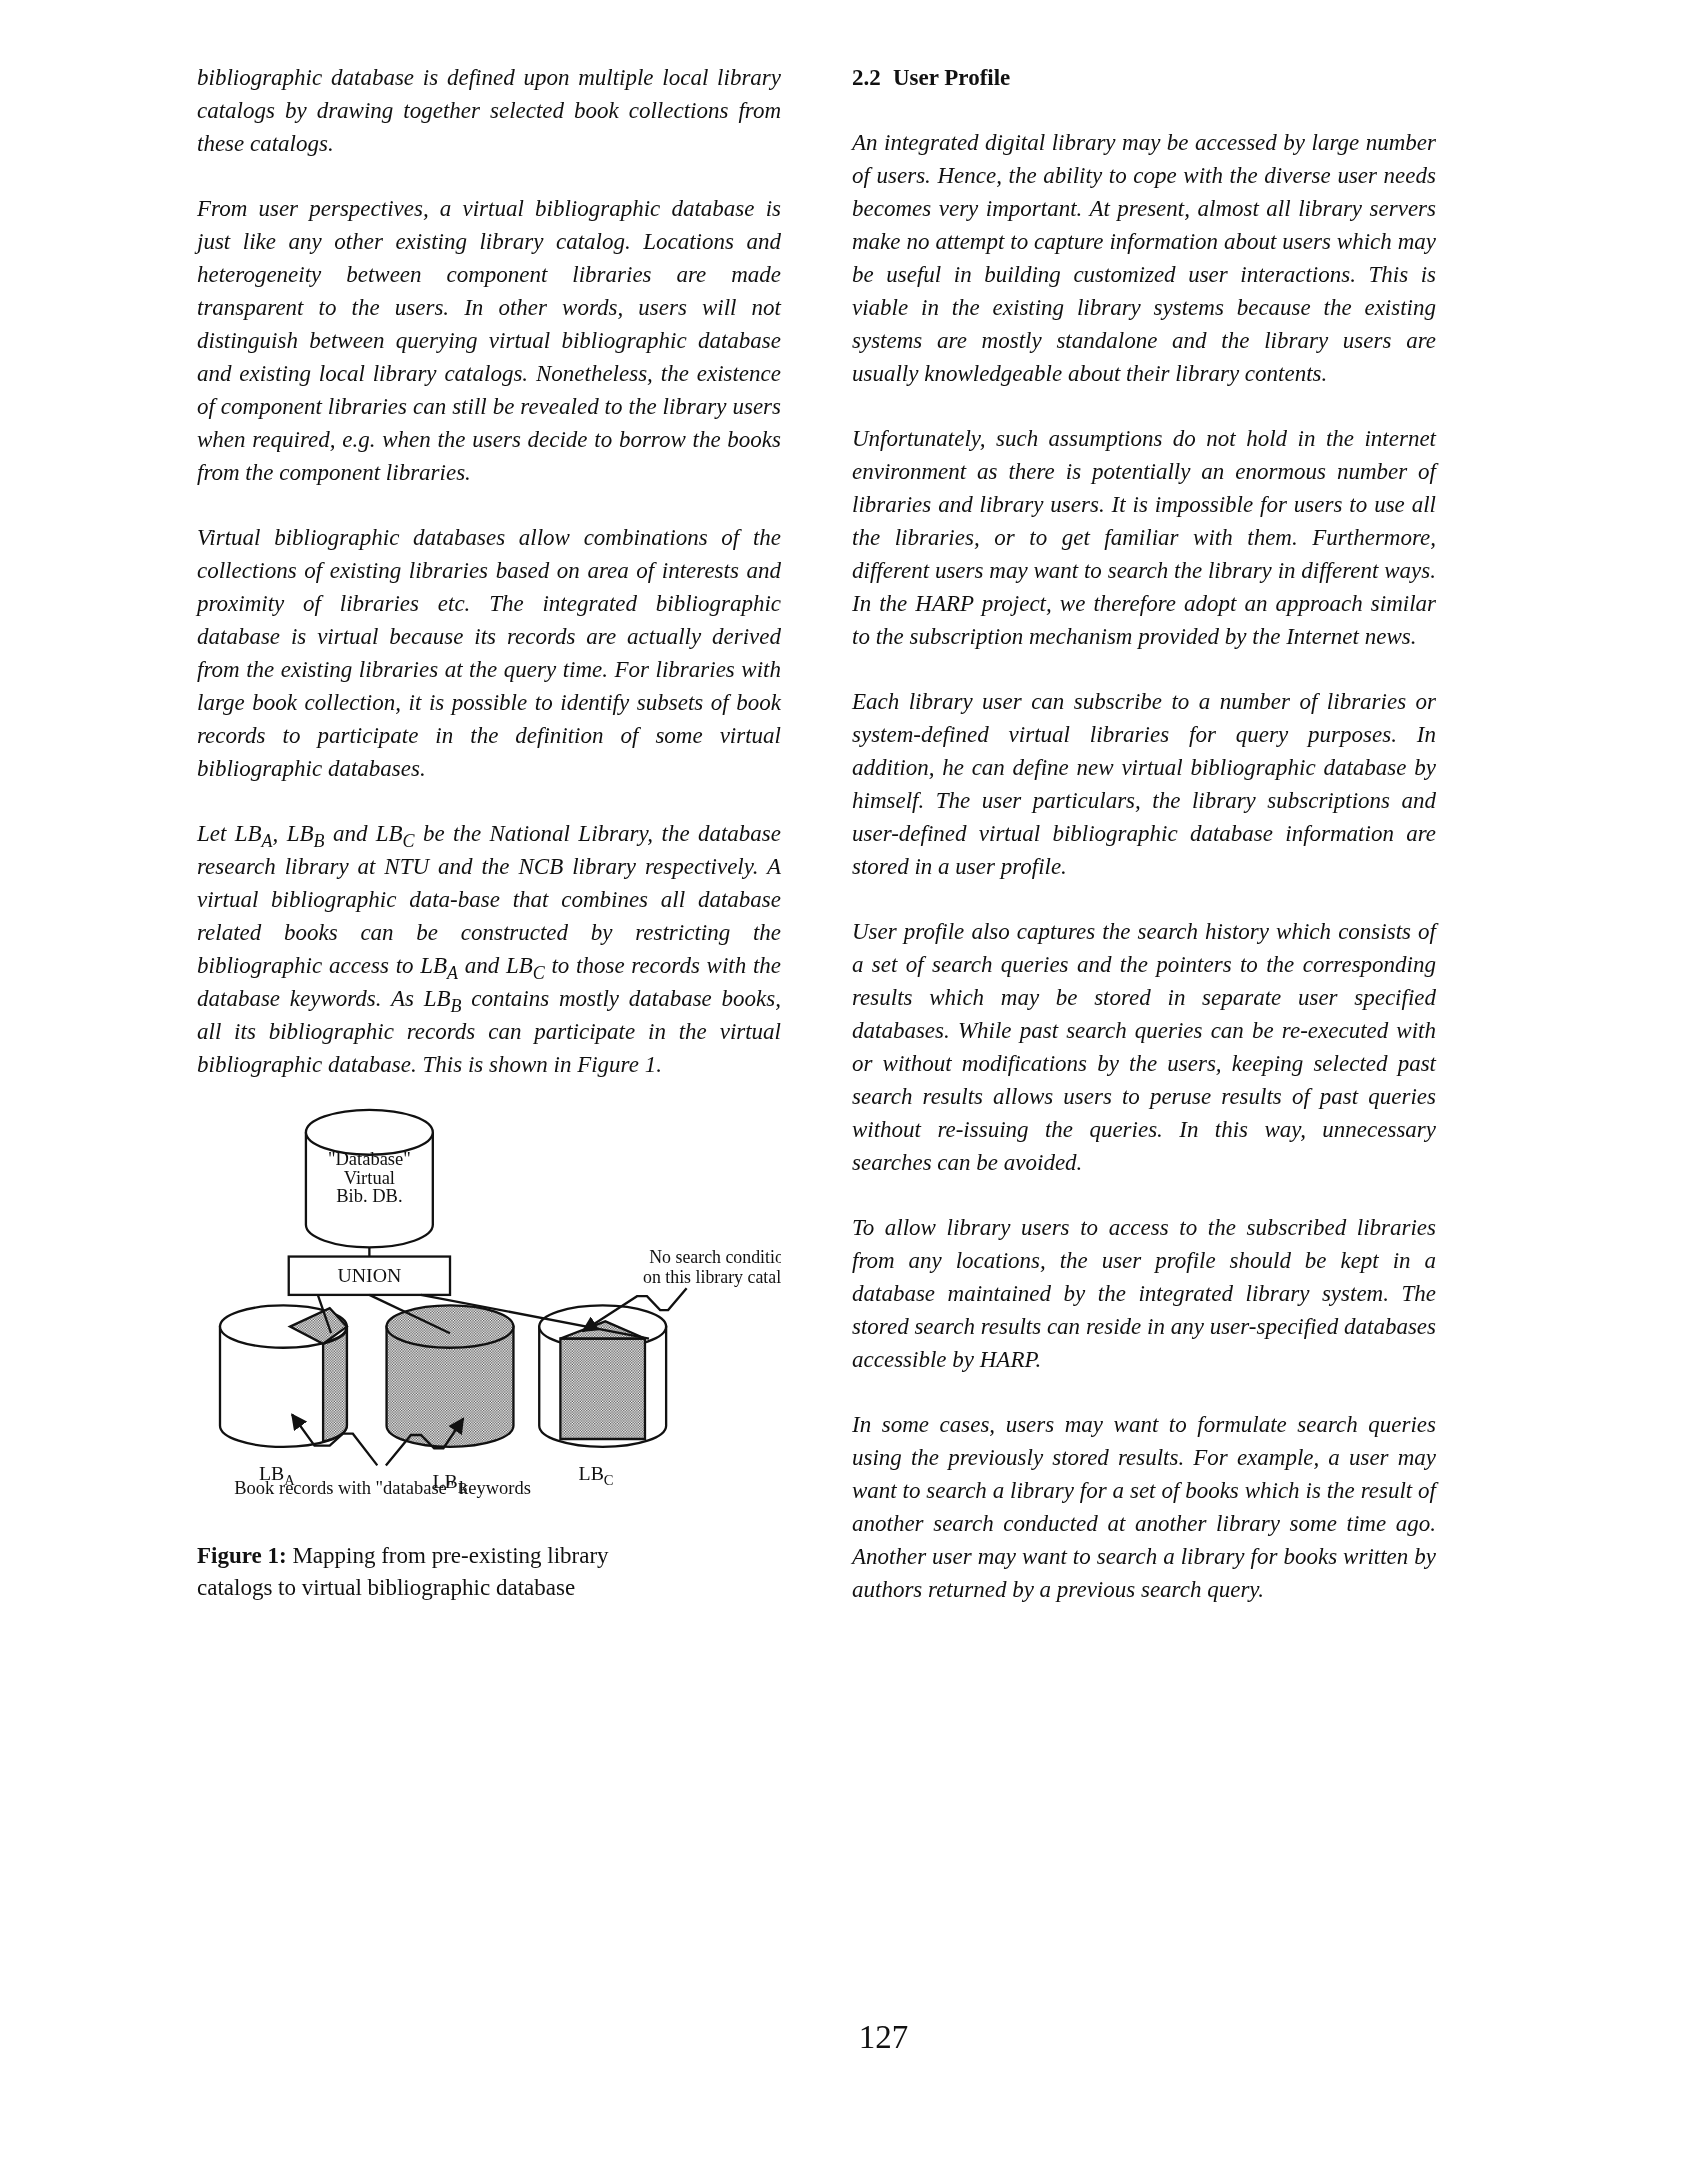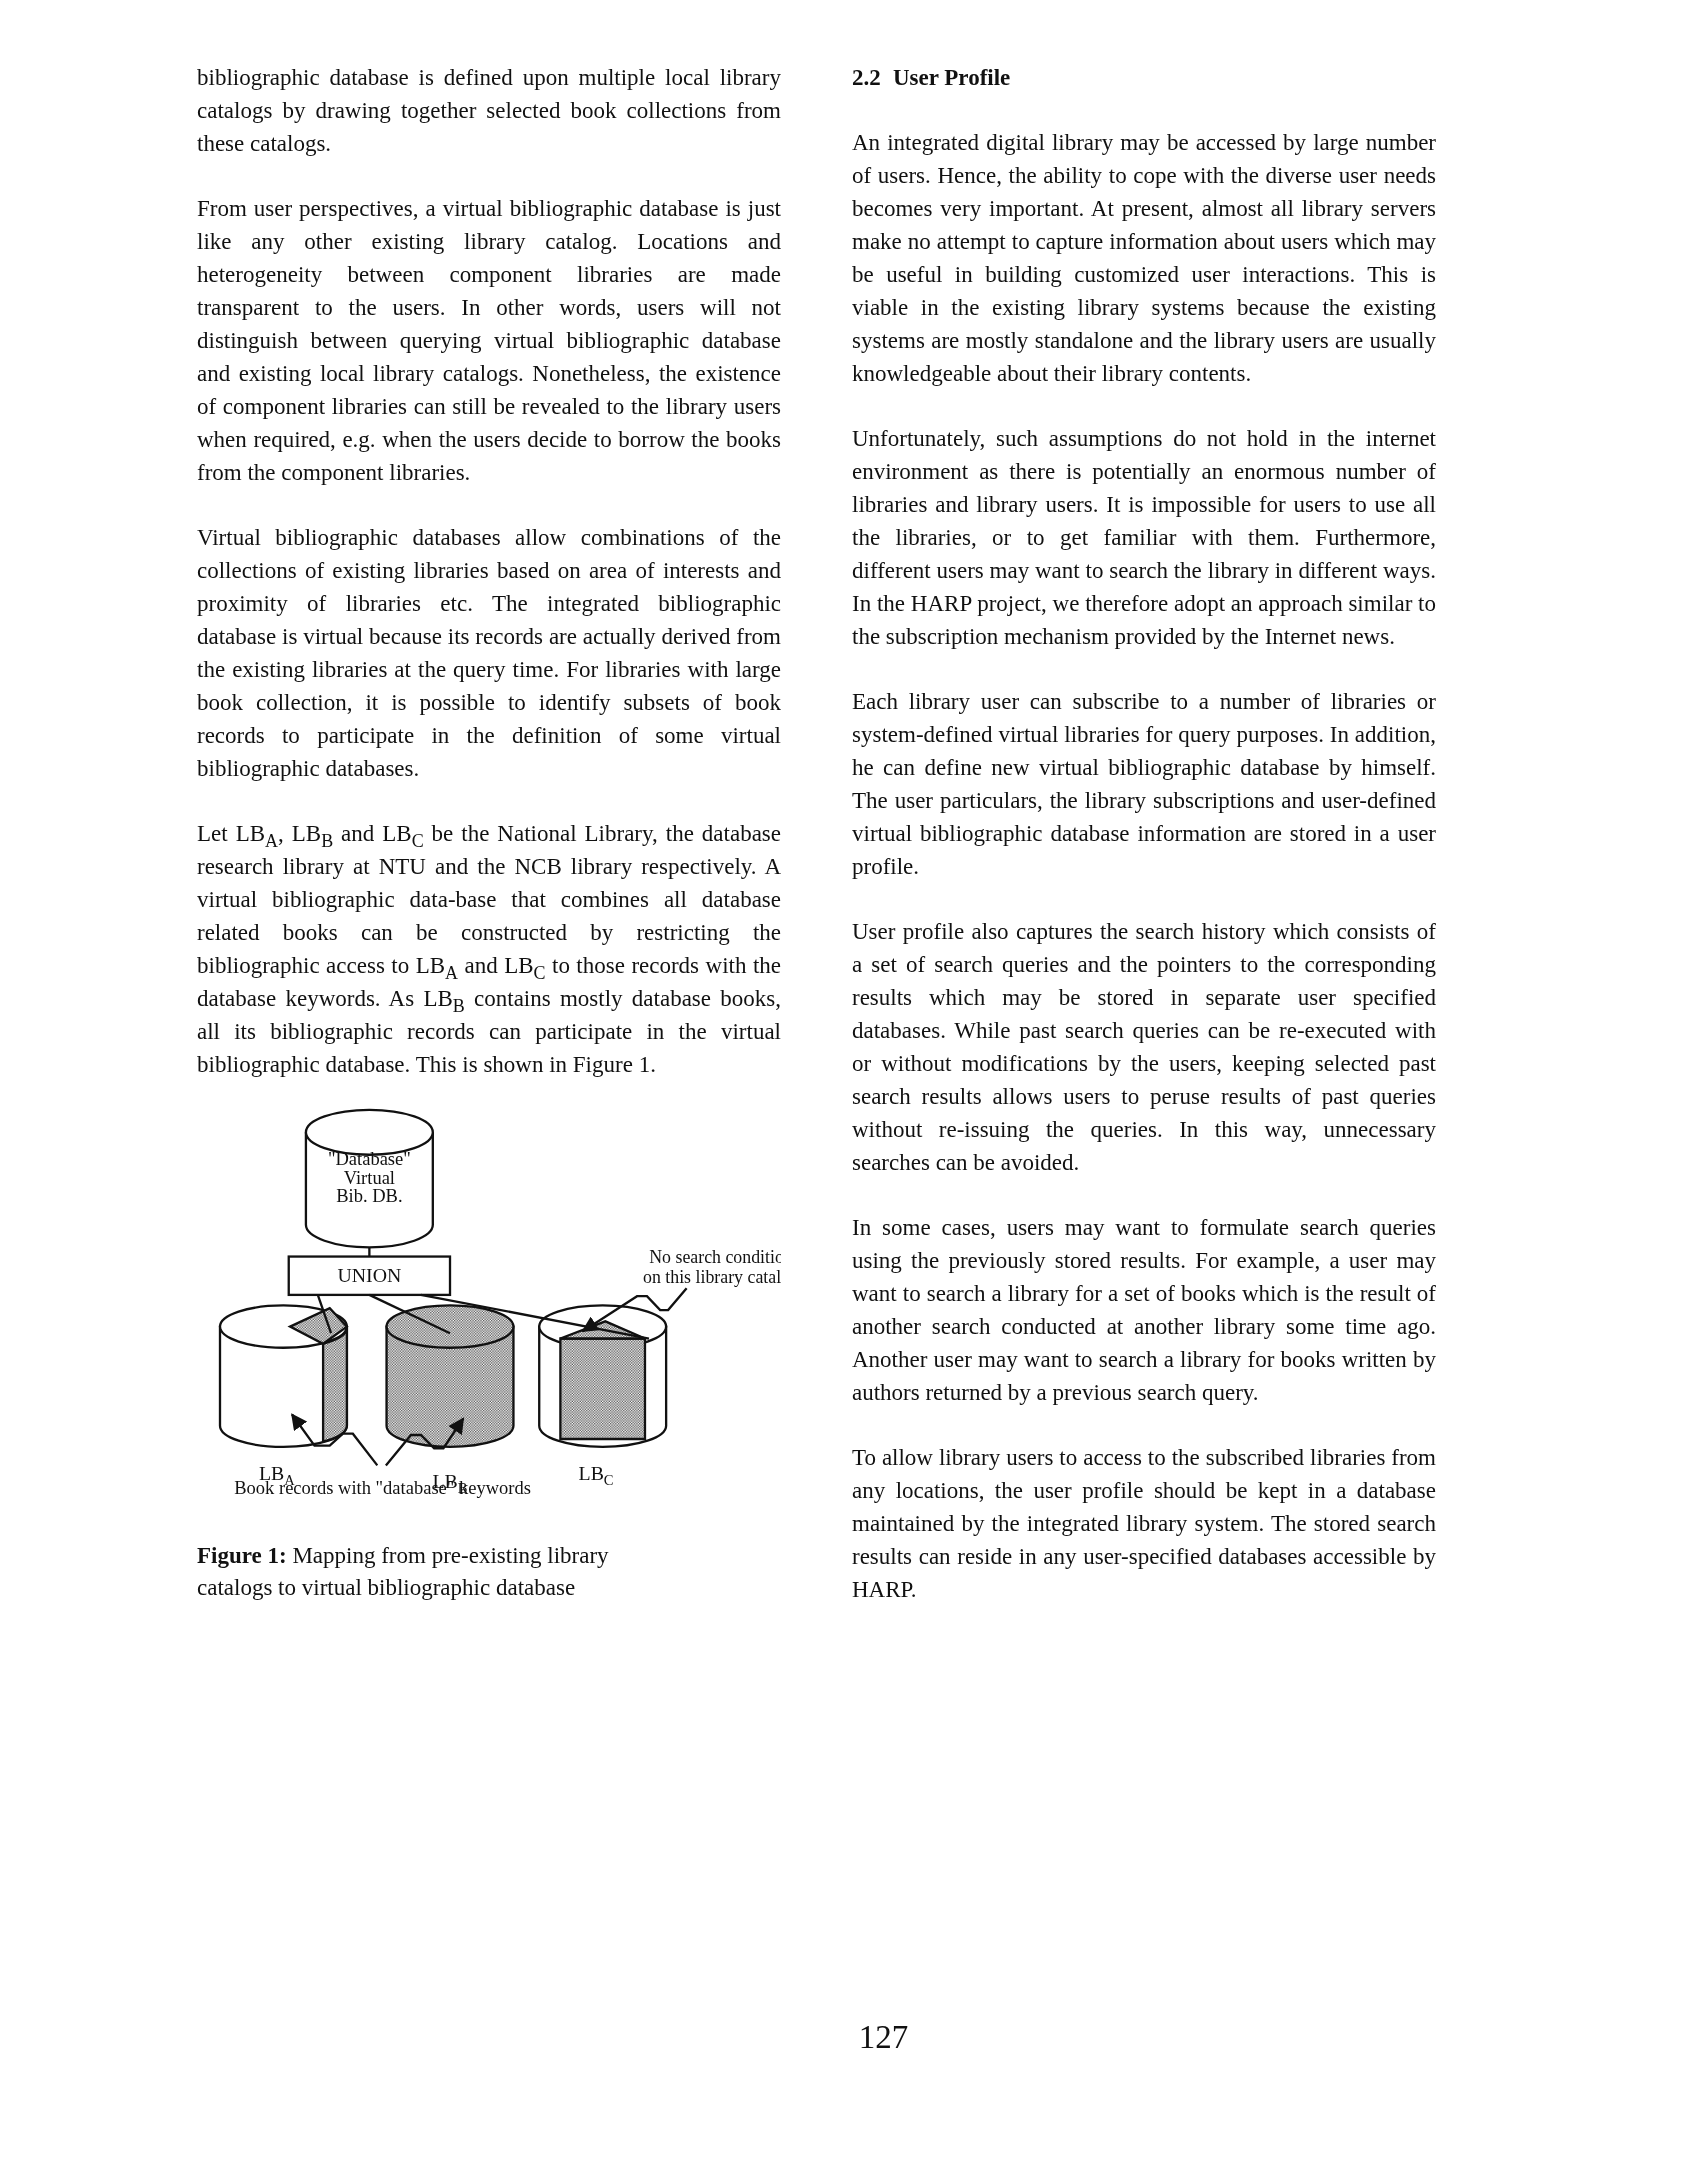--- a/index.html
+++ b/index.html
@@ -1,20 +1,20 @@
 <!DOCTYPE html>
 <html style="font-size:10.6px"><head>
 <meta charset="utf-8">
 <style>
   html, body { margin: 0; padding: 0; background: #ffffff; }
   body { width: 1687px; height: 2183px; position: relative; font-family: "Liberation Serif", "DejaVu Serif", serif; color: #111; }
   .col { position: absolute; top: 61px; width: 584px; font-size: 23px; line-height: 33px; text-align: justify; }
   .col-left { left: 197px; }
   .col-right { left: 852px; }
-  .para { margin: 0 0 32px 0; }
+  .para { margin: 0 0 32px 0; font-style: italic; }
   .para:last-child { margin-bottom: 0; }
   .heading { font-weight: bold; margin: 0 0 32px 0; }
   .heading .num { display: inline-block; width: 41px; }
   .ex-title { font-weight: bold; margin: 0; }
   sub { font-size: 0.78em; vertical-align: -0.32em; line-height: 0; }
   .figure { margin: 0; }
   .figure svg { display: block; }
   .caption { text-align: left; margin: 26.5px 0 34px 0; line-height: 32px; }
   .caption .cap-label { font-weight: bold; }
   .page-number { position: absolute; top: 2019px; left: 0; width: 1687px; text-align: center; font-size: 33px; padding-left: 40px; }
@@ -77,18 +77,18 @@
   </div>
     <div class="caption"><span class="cap-label">Figure 1:</span><span> Mapping from pre-existing library</span><br><span>catalogs to virtual bibliographic database</span></div>
 </div>
 
 <div class="col col-right">
   <p class="heading"><span class="num">2.2</span><span>User Profile</span></p>
   <p class="para">An integrated digital library may be accessed by large number of users.  Hence, the ability to cope with the diverse user needs becomes very important. At present, almost all library servers make no attempt to capture information about users which may be useful in building customized user interactions.  This is viable in the existing library systems because the existing systems are mostly standalone and the library users are usually knowledgeable about their library contents.</p>
   <p class="para">Unfortunately, such assumptions do not hold in the internet environment as there is potentially an enormous number of libraries and library users.  It is impossible for users to use all the libraries, or to get familiar with them. Furthermore, different users may want to search the library in different ways. In the HARP project, we therefore adopt an approach similar to the subscription mechanism provided by the Internet news.</p>
   <p class="para">Each library user can subscribe to a number of libraries or system-defined virtual libraries for query purposes.  In addition, he can define new virtual bibliographic database by himself.  The user particulars, the library subscriptions and user-defined virtual bibliographic database information are stored in a user profile.</p>
   <p class="para">User profile also captures the search history which consists of a set of search queries and the pointers to the corresponding results which may be stored in separate user specified databases. While past search queries can be re-executed with or without modifications by the users, keeping selected past search results allows users to peruse results of past queries without re-issuing the queries. In this way, unnecessary searches can be avoided.</p>
+  <p class="para">To allow library users to access to the subscribed libraries from any locations, the user profile should be kept in a database maintained by the integrated library system. The stored search results can reside in any user-specified databases accessible by HARP.</p>
   <p class="para">In some cases, users may want to formulate search queries using the previously stored results.  For example, a user may want to search a library for a set of books which is the result of another search conducted at another library some time ago. Another user may want to search a library for books written by authors returned by a previous search query.</p>
-  <p class="para">To allow library users to access to the subscribed libraries from any locations, the user profile should be kept in a database maintained by the integrated library system. The stored search results can reside in any user-specified databases accessible by HARP.</p>
 </div>
 
 <div class="page-number">127</div>
 
 
 </body></html>

